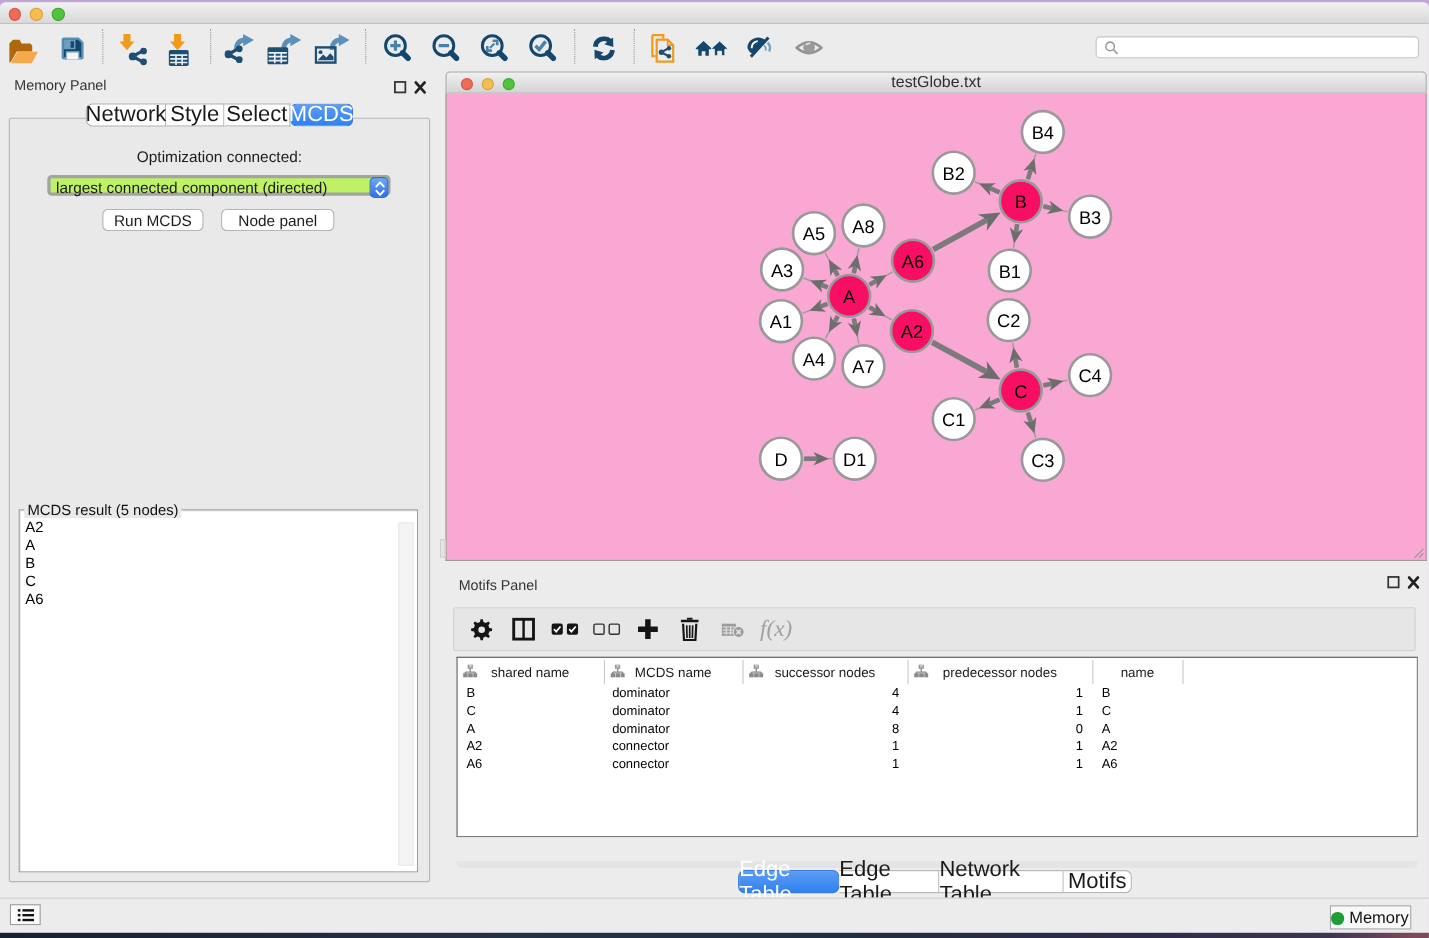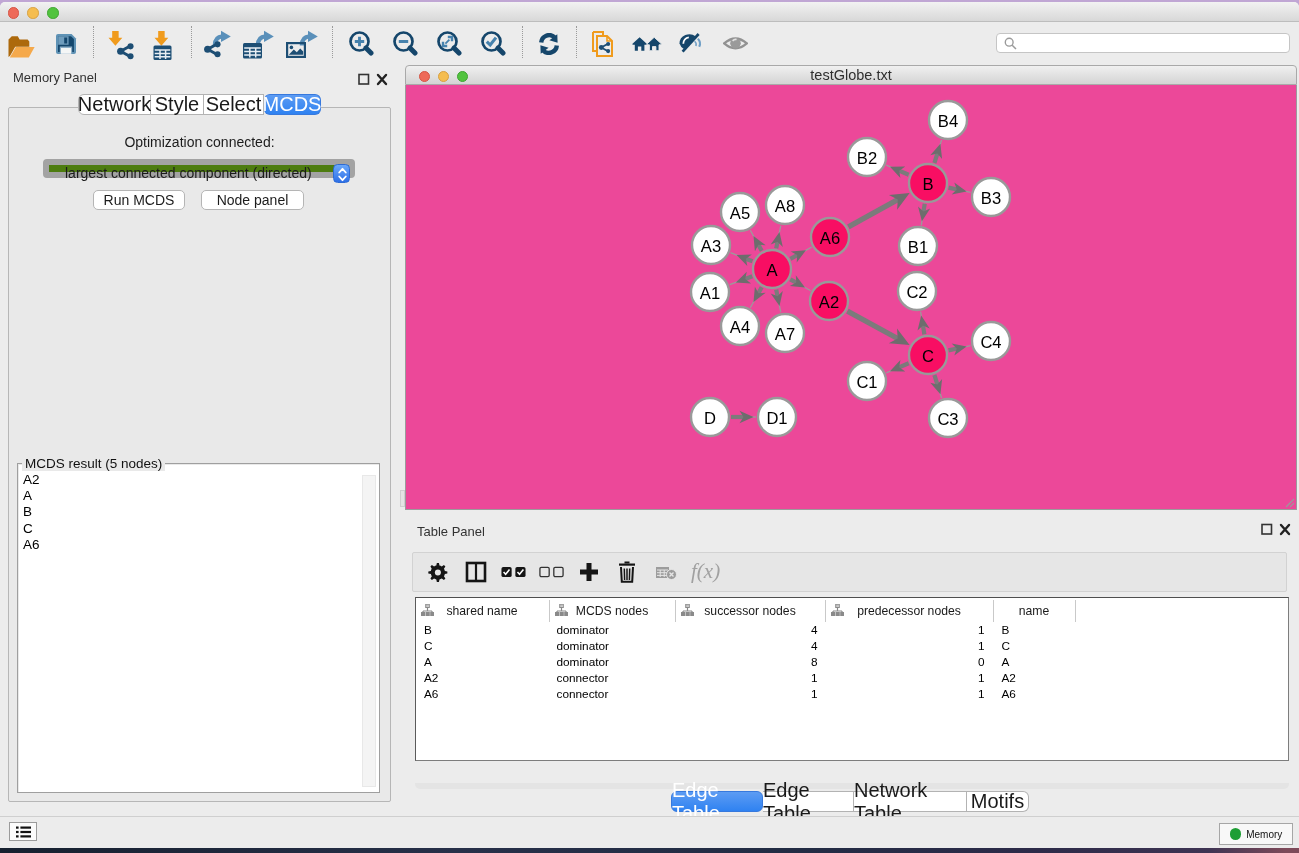--- a/index.html
+++ b/index.html
@@ -18,46 +18,46 @@
 #mainarea{position:absolute;left:0;top:60.5px;width:1299px;height:754px;background:#ececec}
 
 #cp{position:absolute;left:0;top:0;width:399px;height:756px}
 #cp .hdr{position:absolute;left:13px;top:8px;font-size:13px;color:#333}
 #cpbox{position:absolute;left:8px;top:45px;width:383px;height:695px;background:#e9e9e9;border:1px solid #b6b6b6;border-radius:2px}
 .tabs{position:absolute;top:31.5px;left:78px;height:21px;display:flex;z-index:3}
 .tab{height:21px;font-size:20px;color:#1a1a1a;background:#fff;border:1px solid #b3b3b3;border-left:none;display:flex;align-items:center;justify-content:center}
 .tab.first{border-left:1px solid #b3b3b3;border-radius:6px 0 0 6px}
 .tab.sel{background:linear-gradient(#5d9cf3,#2f82f1);color:#fff;border-color:#3779dd;border-radius:6px}
 #optlabel{position:absolute;left:0;width:399px;top:72px;text-align:center;font-size:14px;color:#1c1c1c}
-#dropdown{position:absolute;left:43px;top:96.5px;width:312px;height:19px;background:#4d7c0f;border:6px solid #a3a3a3;border-radius:4px;font-size:14px;color:#1c1c1c;line-height:17px;padding-left:16px}
+#dropdown{position:absolute;left:43px;top:96.5px;width:312px;height:19px;background:#bef264;border:3px solid #a3a3a3;border-radius:4px;font-size:14px;color:#1c1c1c;line-height:17px;padding-left:5px}
 #dropdown .step{position:absolute;right:-1px;top:-1px;width:17px;height:19px;border-radius:4.5px;background:linear-gradient(#6ba8fb,#2e6fe6);border:1px solid #2d6bd6}
 .btn{position:absolute;height:20px;background:#fff;border:1px solid #b5b5b5;border-radius:5px;font-size:14px;color:#1c1c1c;text-align:center;line-height:18px}
 #grp{position:absolute;left:17px;top:394px;width:363px;height:334px}
 #grp .gb{position:absolute;left:0;top:7px;width:363px;height:330px;border:1px solid #9f9f9f}
 #grp .gl{position:absolute;left:5px;top:0;background:#e9e9e9;padding:0 3px;font-size:13.5px;color:#111;z-index:3}
 #grp .list{position:absolute;left:1.5px;top:8.5px;width:360px;height:327.5px;background:#fff}
 #grp .sb{position:absolute;right:3px;top:10px;width:13.5px;height:312px;background:#f4f4f4;border:1px solid #e8e8e8}
 #grp .items{position:absolute;left:4.5px;top:7.5px;font-size:13.5px;color:#000;line-height:16.2px}
 
 #nw{position:absolute;left:405px;top:3px;width:892px;height:445px}
 #nwtitle{position:absolute;left:0;top:0;width:892px;height:20px;background:linear-gradient(#f0f0f0,#d4d4d4);border:1px solid #a9a9a9;border-radius:4px 4px 0 0}
 .tl2{position:absolute;top:4.5px;width:11px;height:11px;border-radius:50%}
 #nwtitle .title{position:absolute;left:0;right:0;top:1px;text-align:center;font-size:14.5px;color:#2e2e2e}
-#nwbody{position:absolute;left:0;top:20px;width:892px;height:425px;background:#ec4899;border:1px solid #9b9b9b;border-top:none}
+#nwbody{position:absolute;left:0;top:20px;width:892px;height:425px;background:#f9a8d4;border:1px solid #9b9b9b;border-top:none}
 
 #tp{position:absolute;left:405px;top:456px;width:889px;height:295px;background:#ececec}
 #tp .hdr{position:absolute;left:12px;top:5.5px;font-size:13px;color:#333}
 #tptools{position:absolute;left:7px;top:34px;width:875px;height:40px;background:#e6e6e6;border:1px solid #d2d2d2;border-radius:2px}
 #tbl{position:absolute;left:9.5px;top:79px;width:874.5px;height:164px;background:#fff;border:1px solid #7d7d7d;border-top-color:#4f4f4f;border-left-color:#5a5a5a}
 #thead{position:absolute;left:0;top:1.5px;height:22px;background:#f4f4f4;border-bottom:1px solid #d0d0d0}
 .th{position:absolute;top:0;height:22px;font-size:12.2px;color:#1a1a1a;text-align:center;line-height:22px;border-right:1px solid #c9c9c9}
 .row{position:absolute;height:16px;line-height:16px;font-size:11.8px}
 #btabs{position:absolute;left:266px;top:273px;height:21px;display:flex}
 #statusbar{position:absolute;left:0;top:814.5px;width:1299px;height:32px;background:#ececec;border-top:1px solid #cfcfcf}
-#memory{position:absolute;right:6px;top:5.5px;width:74px;height:22.5px;background:#f8f8f8;border:1px solid #a6a6a6;font-size:10px;color:#111;text-align:center;line-height:21px}
+#memory{position:absolute;right:16px;top:5.5px;width:74px;height:22.5px;background:#f8f8f8;border:1px solid #a6a6a6;font-size:15px;color:#111;text-align:left;line-height:21px}
 #memory .dot{display:inline-block;width:11.5px;height:11.5px;border-radius:50%;background:#1e9e35;margin-right:5px;vertical-align:-2px}
 #panelbtn{position:absolute;left:9px;top:4.5px;width:28px;height:19px;background:#fbfbfb;border:1px solid #9b9b9b}
 #deskbottom{position:absolute;left:0;top:848px;width:1299px;height:5px;background:linear-gradient(90deg,#16202f,#273049 35%,#222c44 60%,#2d2b49 80%,#3e3453 93%,#7e4a5a 99%)}
 </style></head>
 <body>
 <div id="win">
   <div id="titlebar">
     <div class="tl r"></div>
       <div class="tl y"></div>
       <div class="tl g"></div>
@@ -328,21 +328,21 @@
             <text x="304" y="332" text-anchor="middle" dominant-baseline="central" font-size="16.6" fill="#000" dy="1">D</text>
             <circle cx="371" cy="332" r="19" fill="#ffffff" stroke="#999999" stroke-width="2.4"></circle>
             <text x="371" y="332" text-anchor="middle" dominant-baseline="central" font-size="16.6" fill="#000" dy="1">D1</text>
           </svg><svg style="position:absolute;right:1px;bottom:1px" width="12" height="12" viewBox="0 0 12 12">
 <path d="M11 3 L3 11 M11 7 L7 11" stroke="#9a9a9a" stroke-width="1.2"></path>
           </svg></div>
     </div>
 <div style="position:absolute;left:399.5px;top:428px;width:5px;height:17px;background:#e4e4e4;border:1px solid #cfcfcf"></div>
 <div style="position:absolute;left:845px;top:510.5px;width:11px;height:5px;background:#e4e4e4;border:1px solid #cfcfcf"></div>
     <div id="tp">
-      <div class="hdr">Table Panel</div>
+      <div class="hdr">Motifs Panel</div>
       <svg style="position:absolute;left:856px;top:5px" width="32" height="13" viewBox="0 0 32 13">
 <rect x="1" y="1.5" width="9.5" height="9.5" fill="none" stroke="#333" stroke-width="1.6"></rect>
 <path d="M20 2 L28 11 M28 2 L20 11" stroke="#222" stroke-width="2.4" stroke-linecap="round"></path>
         </svg>
       <div id="tptools">
           <svg style="position:absolute;left:14px;top:9px" width="21" height="21" viewBox="2.5 2.5 16 16">
             <path d="M10 3.2 L11.6 3.2 L12 5.2 a5.2 5.2 0 0 1 1.7 0.7 L15.4 4.8 L16.5 5.9 L15.4 7.6 a5.2 5.2 0 0 1 0.7 1.7 L18 9.7 L18 11.3 L16.1 11.7 a5.2 5.2 0 0 1 -0.7 1.7 L16.5 15.1 L15.4 16.2 L13.7 15.1 a5.2 5.2 0 0 1 -1.7 0.7 L11.6 17.8 L10 17.8 L9.6 15.8 a5.2 5.2 0 0 1 -1.7 -0.7 L6.2 16.2 L5.1 15.1 L6.2 13.4 a5.2 5.2 0 0 1 -0.7 -1.7 L3.5 11.3 L3.5 9.7 L5.4 9.3 a5.2 5.2 0 0 1 0.7 -1.7 L5.1 5.9 L6.2 4.8 L7.9 5.9 a5.2 5.2 0 0 1 1.7 -0.7 Z" fill="#151515"></path>
             <circle cx="10.8" cy="10.5" r="2.3" fill="#e6e6e6"></circle>
           </svg>
           <svg style="position:absolute;left:52px;top:8px" width="22" height="22" viewBox="0 0 22 22">
@@ -389,21 +389,21 @@
             <div style="position:absolute;left:0;top:0;width:660px;height:22px">
               <div class="th" style="left:0px;width:134px">shared name</div>
               <svg style="position:absolute;left:5px;top:4px" width="13" height="12" viewBox="0 0 13 12">
 <rect x="4.2" y="0" width="4.6" height="4" fill="#8a8a8a"></rect>
 <path d="M6.5 4 L6.5 7 M2 7 L11 7 M2 7 L2 8.5 M11 7 L11 8.5" stroke="#8a8a8a" stroke-width="1.2" fill="none"></path>
 <rect x="0" y="8" width="4.2" height="4" fill="#8a8a8a"></rect>
                 <rect x="4.6" y="8" width="4.2" height="4" fill="#8a8a8a"></rect>
                 <rect x="9.2" y="8" width="3.8" height="4" fill="#8a8a8a"></rect>
 <path d="M5.2 1.2 L8 1.2 M5.2 2.4 L8 2.4" stroke="#f3f3f3" stroke-width="0.7"></path>
               </svg>
-              <div class="th" style="left:134px;width:126px">MCDS nodes</div>
+              <div class="th" style="left:134px;width:126px">MCDS name</div>
               <svg style="position:absolute;left:139px;top:4px" width="13" height="12" viewBox="0 0 13 12">
 <rect x="4.2" y="0" width="4.6" height="4" fill="#8a8a8a"></rect>
 <path d="M6.5 4 L6.5 7 M2 7 L11 7 M2 7 L2 8.5 M11 7 L11 8.5" stroke="#8a8a8a" stroke-width="1.2" fill="none"></path>
 <rect x="0" y="8" width="4.2" height="4" fill="#8a8a8a"></rect>
                 <rect x="4.6" y="8" width="4.2" height="4" fill="#8a8a8a"></rect>
                 <rect x="9.2" y="8" width="3.8" height="4" fill="#8a8a8a"></rect>
 <path d="M5.2 1.2 L8 1.2 M5.2 2.4 L8 2.4" stroke="#f3f3f3" stroke-width="0.7"></path>
               </svg>
               <div class="th" style="left:260px;width:150px">successor nodes</div>
               <svg style="position:absolute;left:265px;top:4px" width="13" height="12" viewBox="0 0 13 12">

